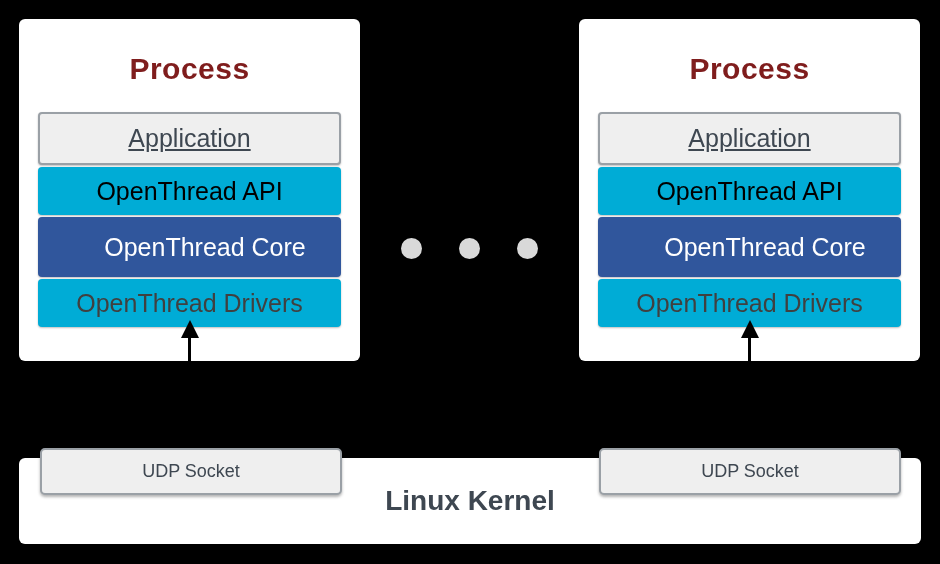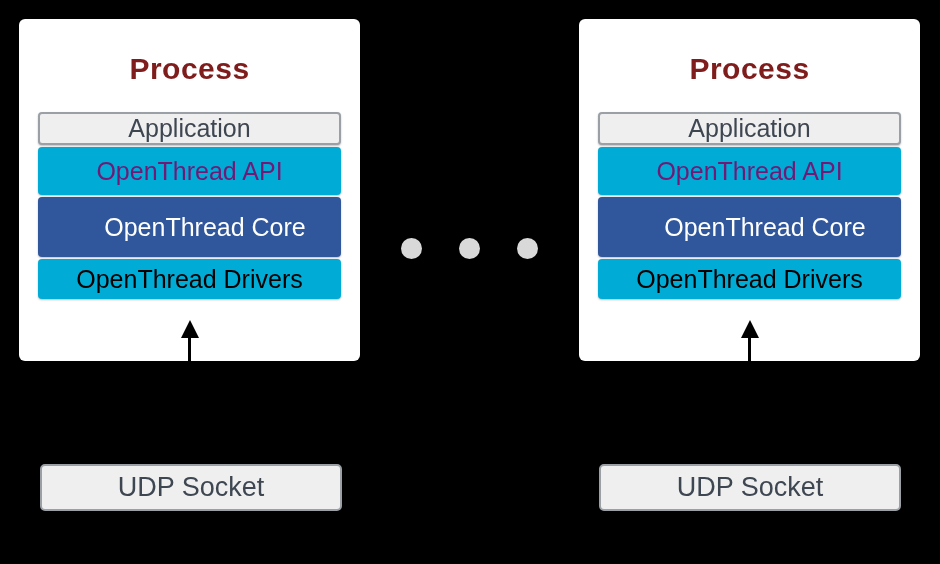--- a/index.html
+++ b/index.html
@@ -47,28 +47,29 @@
   .layer {
     display: flex;
     align-items: center;
     justify-content: center;
     border-radius: 4px;
     font-size: 25px;
     margin-bottom: 2px;
     box-shadow: 0 1px 2px rgba(0,0,0,0.25);
   }
   .layer.application {
-    height: 33px;
+    height: 53px;
     background: #efefef;
     border: 2px solid #9aa0a6;
     color: #3e4751;
+    text-decoration: underline;
   }
-  .layer.api     { height: 48px; background: #00acd6; color: #701a75; }
+  .layer.api     { height: 48px; background: #00acd6; color: #000000; }
   .layer.core    { height: 60px; background: #30569c; color: #ffffff; padding-left: 31px; }
-  .layer.drivers { height: 40px; background: #00acd6; color: #000000; margin-bottom: 0; }
+  .layer.drivers { height: 48px; background: #00acd6; color: #404040; margin-bottom: 0; }
 
   
   .arrow {
     position: absolute;
     bottom: 0;
     left: 50%;
     transform: translateX(-50%);
     display: flex;
     flex-direction: column;
     align-items: center;
@@ -113,30 +114,30 @@
     inset: 0;
     display: flex;
     align-items: center;
     justify-content: center;
     font-size: 28px;
     font-weight: bold;
     color: #3e4751;
   }
   .udp-socket {
     position: absolute;
-    top: 464px;
+    top: 448px;
     width: 302px;
     height: 47px;
     background: #efefef;
     border: 2px solid #9aa0a6;
     border-radius: 5px;
     display: flex;
     align-items: center;
     justify-content: center;
-    font-size: 27px;
+    font-size: 18px;
     color: #3e4751;
     box-shadow: 0 2px 3px rgba(0,0,0,0.3);
   }
   .udp-socket.left  { left: 40px; }
   .udp-socket.right { left: 599px; }
 </style>
 </head>
 <body>
 
 <div class="canvas">
@@ -166,16 +167,19 @@
       <div class="layer api">OpenThread API</div>
       <div class="layer core">OpenThread Core</div>
       <div class="layer drivers">OpenThread Drivers</div>
     </div>
     <div class="arrow">
       <div class="arrow-head"></div>
       <div class="arrow-line"></div>
     </div>
   </div>
 
+  <div class="kernel-bar">
+    <div class="kernel-label">Linux Kernel</div>
+  </div>
   <div class="udp-socket left">UDP Socket</div>
   <div class="udp-socket right">UDP Socket</div>
 
 </div>
 
 </body></html>

